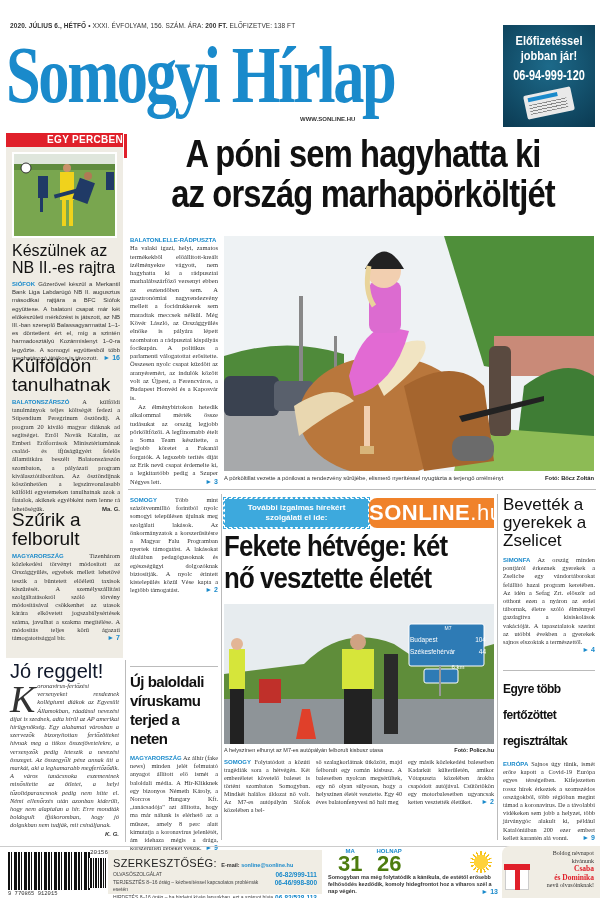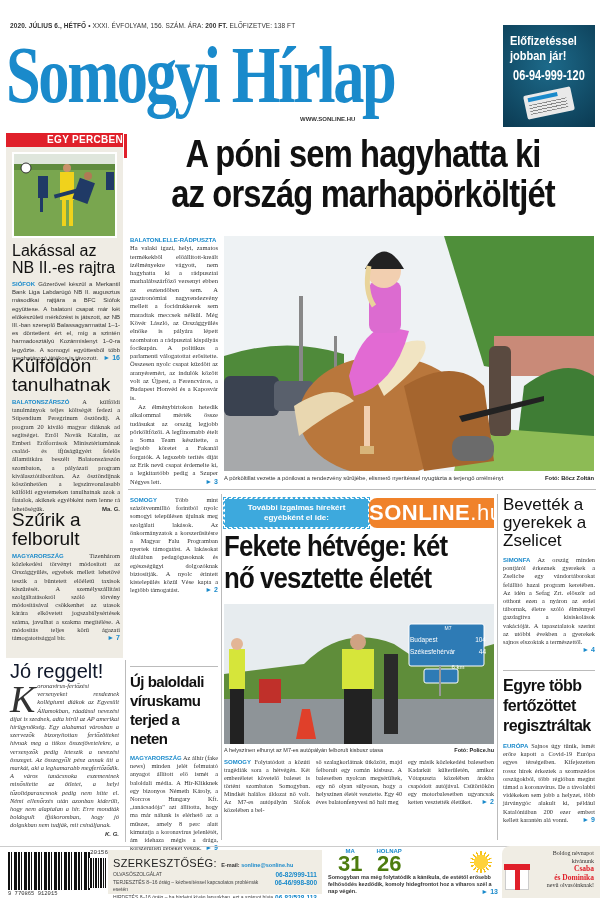--- a/index.html
+++ b/index.html
@@ -2,21 +2,21 @@
 <html><head>
 <meta charset="utf-8">
 <style>
 *{box-sizing:border-box;margin:0;padding:0}
 body{width:600px;height:898px;background:#fff;position:relative;overflow:hidden;font-family:"Liberation Serif",serif;color:#222}
 .abs{position:absolute}
 .dateline{left:10px;top:22px;font-size:6.5px;color:#333;font-family:"Liberation Sans",sans-serif;letter-spacing:.1px}
 .dateline b{font-weight:bold}
 .masthead{left:6px;top:30px;font-family:"Liberation Serif",serif;font-weight:bold;font-size:80px;line-height:90px;color:#1a8acb;letter-spacing:-3px;transform:scaleX(.78);transform-origin:left top;white-space:nowrap}
 .www{left:300px;top:116px;font-size:6px;font-weight:bold;font-family:"Liberation Sans",sans-serif;color:#333}
-.subad{left:503px;top:25px;width:92px;height:102px;background:radial-gradient(circle at 50% 40%,#1d6a8a,#0b3a52);color:#fff;font-family:"Liberation Sans",sans-serif;font-weight:bold}
+.subad{left:503px;top:25px;width:92px;height:102px;background:radial-gradient(circle at 50% 40%,#1d6a8a,#0b3a52);color:#fff;text-align:center;font-family:"Liberation Sans",sans-serif;font-weight:bold}
 .subad .l1{margin-top:8px;font-size:13px;line-height:15px;transform:scaleX(.85)}
 .subad .l2{font-size:13px;line-height:15px;transform:scaleX(.85)}
 .subad .l3{margin-top:4px;font-size:14px;line-height:16px;transform:scaleX(.78)}
 .subad .paper{width:48px;height:24px;margin:8px auto 0;background:#e9e9e9;transform:rotate(-12deg);border-radius:2px;position:relative}
 .subad .paper:before{content:"";position:absolute;left:4px;top:3px;width:30px;height:4px;background:#1a8acb}
 .subad .paper:after{content:"";position:absolute;left:4px;top:10px;width:38px;height:10px;background:repeating-linear-gradient(#888 0 1px,#e9e9e9 1px 3px)}
 .leftcol{left:6px;top:133px;width:117px;height:525px;background:#efece4}
 .egy{left:6px;top:133px;width:117px;height:14px;background:#e0202a;color:#fff;font-family:"Liberation Sans",sans-serif;font-weight:bold;font-size:10px;line-height:14px;text-align:right;letter-spacing:.3px}
 .photo1{left:12px;top:152px;width:105px;height:86px;background:linear-gradient(#c9d6c5 0 15%,#6f9a4f 15% 100%);border:2px solid #fff;overflow:hidden}
 .lh{font-family:"Liberation Sans",sans-serif;color:#111;line-height:1}
@@ -92,21 +92,21 @@
       <rect x="48" y="46" width="4" height="26" fill="#f0d21c"></rect>
       <rect x="55" y="46" width="4" height="26" fill="#f0d21c"></rect>
     <circle cx="53" cy="14" r="4" fill="#c9926b"></circle>
     <rect x="62" y="26" width="16" height="22" fill="#203a66" transform="rotate(20 70 36)"></rect>
     <circle cx="74" cy="22" r="4" fill="#b07a55"></circle>
     <rect x="40" y="38" width="26" height="4" fill="#203a66" transform="rotate(-15 50 40)"></rect>
     <rect x="92" y="18" width="8" height="18" fill="#203a66"></rect>
   </svg>
 </div>
 <div class="abs" style="left:12px;top:242px;width:108px">
-  <div class="lh" style="font-size:16px;font-weight:normal;line-height:17px;margin-bottom:4px">Lakással az NB II.-es rajtra</div>
+  <div class="lh" style="font-size:16px;font-weight:normal;line-height:17px;margin-bottom:4px">Készülnek az NB II.-es rajtra</div>
   <div class="body sansb"><span class="kick">SIÓFOK</span> <span>Gőzerővel készül a Merkantil Bank Liga Labdarúgó NB II. augusztus másodikai rajtjára a BFC Siófok együttese. A balatoni csapat már két előkészületi mérkőzést is játszott, az NB III.-ban szereplő Balassagyarmattal 1–1-es döntetlent ért el, míg a szintén harmadosztályú Kozármislenyt 1–0-ra legyőzte. A somogyi együttesből több meghatározó játékos is távozott.</span> <span class="ref">► 16</span></div>
 </div>
 <div class="abs" style="left:12px;top:356px;width:108px">
   <div class="lh" style="font-size:19px;line-height:19px;margin-bottom:4px">Külföldön tanulhatnak</div>
   <div class="body"><span class="kick">BALATONSZÁRSZÓ</span> <span>A külföldi tanulmányok teljes költségét fedezi a Stipendium Peregrinum ösztöndíj. A program 20 kiváló magyar diáknak ad segítséget. Erről Novák Katalin, az Emberi Erőforrások Minisztériumának család- és ifjúságügyért felelős államtitkára beszélt Balatonszárszón szombaton, a pályázati program kiválasztótáborában. Az ösztöndíjnak köszönhetően a legszínvonalasabb külföldi egyetemeken tanulhatnak azok a fiatalok, akiknek egyébként nem lenne rá lehetőségük.</span> <span class="sig">Ma. G.</span></div>
 </div>
 <div class="abs" style="left:12px;top:510px;width:108px">
   <div class="lh" style="font-size:19px;line-height:19px;margin-bottom:4px">Szűrik a felborult</div>
   <div class="body"><span class="kick">MAGYARORSZÁG</span> <span>Tizenhárom közlekedési törvényt módosított az Országgyűlés, egyebek mellett lehetővé teszik a büntetett előéletű taxisok kiszűrését. A személyszállítási szolgáltatásokról szóló törvény módosításával csökkenhet az utasok kárára elkövetett jogszabálysértések száma, javulhat a szakma megítélése. A módosítás teljes körű ágazati támogatottsággal bír.</span> <span class="ref">► 7</span></div>
 </div>
@@ -166,21 +166,21 @@
 <div class="abs hr" style="left:130px;top:666px;width:88px"></div>
 <div class="abs" style="left:130px;top:672px;width:88px">
   <div class="lh" style="font-size:15px;font-weight:bold;line-height:19px;margin-bottom:6px;letter-spacing:-.5px">Új baloldali víruskamu terjed a neten</div>
   <div class="body" style="font-size:6.3px"><span class="kick">MAGYARORSZÁG</span> <span>Az álhír (fake news) minden jelét felmutató anyagot állított elő ismét a baloldali média. A Hír-Klikknek egy bizonyos Németh Károly, a Norcros Hungary Kft. „tanácsadója" azt állította, hogy ma már nálunk is elérhető az a műszer, amely 8 perc alatt kimutatja a koronavírus jelenlétét, ám idehaza mégis a drága, korszerűtlen gépeket veszik.</span> <span class="ref">► 9</span></div>
 </div>
 <div class="abs vr" style="left:221px;top:494px;height:346px"></div>
 
 <div class="abs sonline">
   <div class="blue">
       <div>További izgalmas hírekért</div>
-      <div>egyébként el ide:</div>
+      <div>szolgálati el ide:</div>
     </div>
   <div class="orange"><b>SONLINE</b><span>.hu</span></div>
 </div>
 
 <div class="abs fekete">
     <div>Fekete hétvége: két</div>
     <div>nő vesztette életét</div>
   </div>
 <div class="abs photo3">
   <svg width="270" height="140" viewBox="0 0 270 140">
@@ -225,21 +225,21 @@
   <div class="body"><span>egy másik közlekedési balesetben Kadarkút külterületén, amikor Vótapuszta közelében árokba csapódott autójával. Csütörtökön egy motorbalesetben ugyancsak ketten vesztették életüket.</span> <span class="ref">► 2</span></div>
 </div>
 
 <div class="abs vr" style="left:497px;top:494px;height:346px"></div>
 <div class="abs" style="left:503px;top:496px;width:92px">
   <div class="lh" style="font-size:17px;line-height:18px;margin-bottom:6px">Bevették a gyerekek a Zselicet</div>
   <div class="body" style="font-size:6.3px"><span class="kick">SIMONFA</span> <span>Az ország minden pontjáról érkeznek gyerekek a Zselicbe egy vándortáborokat felállító hazai program keretében. Az idén a Sefag Zrt. először ad otthont ezen a nyáron az erdei tábornak, életre szóló élménnyel gazdagítva a kisiskolások vakációját. A tapasztalatok szerint az utóbbi években a gyerekek sajnos elszoktak a természettől.</span> <span class="ref">► 4</span></div>
 </div>
 <div class="abs hr" style="left:503px;top:670px;width:92px"></div>
 <div class="abs" style="left:503px;top:676px;width:92px">
-  <div class="lh" style="font-size:16px;font-weight:bold;line-height:20px;margin-bottom:6px;letter-spacing:-.5px">Egyre több fertőzöttet regisztráltak</div>
+  <div class="lh" style="font-size:12px;font-weight:bold;line-height:26px;margin-bottom:6px;letter-spacing:-.5px">Egyre több fertőzöttet regisztráltak</div>
   <div class="body" style="font-size:6.3px"><span class="kick">EURÓPA</span> <span>Sajnos úgy tűnik, ismét erőre kapott a Covid-19 Európa egyes térségeiben. Kifejezetten rossz hírek érkeztek a szomszédos országokból, több régióban megint támad a koronavírus. De a távolabbi vidékeken sem jobb a helyzet, több járványgóc alakult ki, például Katalóniában 200 ezer embert kellett karantén alá vonni.</span> <span class="ref">► 9</span></div>
 </div>
 
 <div class="abs bottombar"></div>
 <div class="abs barcode"></div>
 <div class="abs barcode2"></div>
 <div class="abs bcnum" style="left:90px;top:849px">20156</div>
 <div class="abs bcnum" style="left:8px;top:890px;font-size:5.5px">9 770865 912015</div>
 <div class="abs szerk">
   <div><span class="t">SZERKESZTŐSÉG:</span> <span class="em"><span style="color:#333">E-mail:</span> <span>sonline@sonline.hu</span></span></div>

